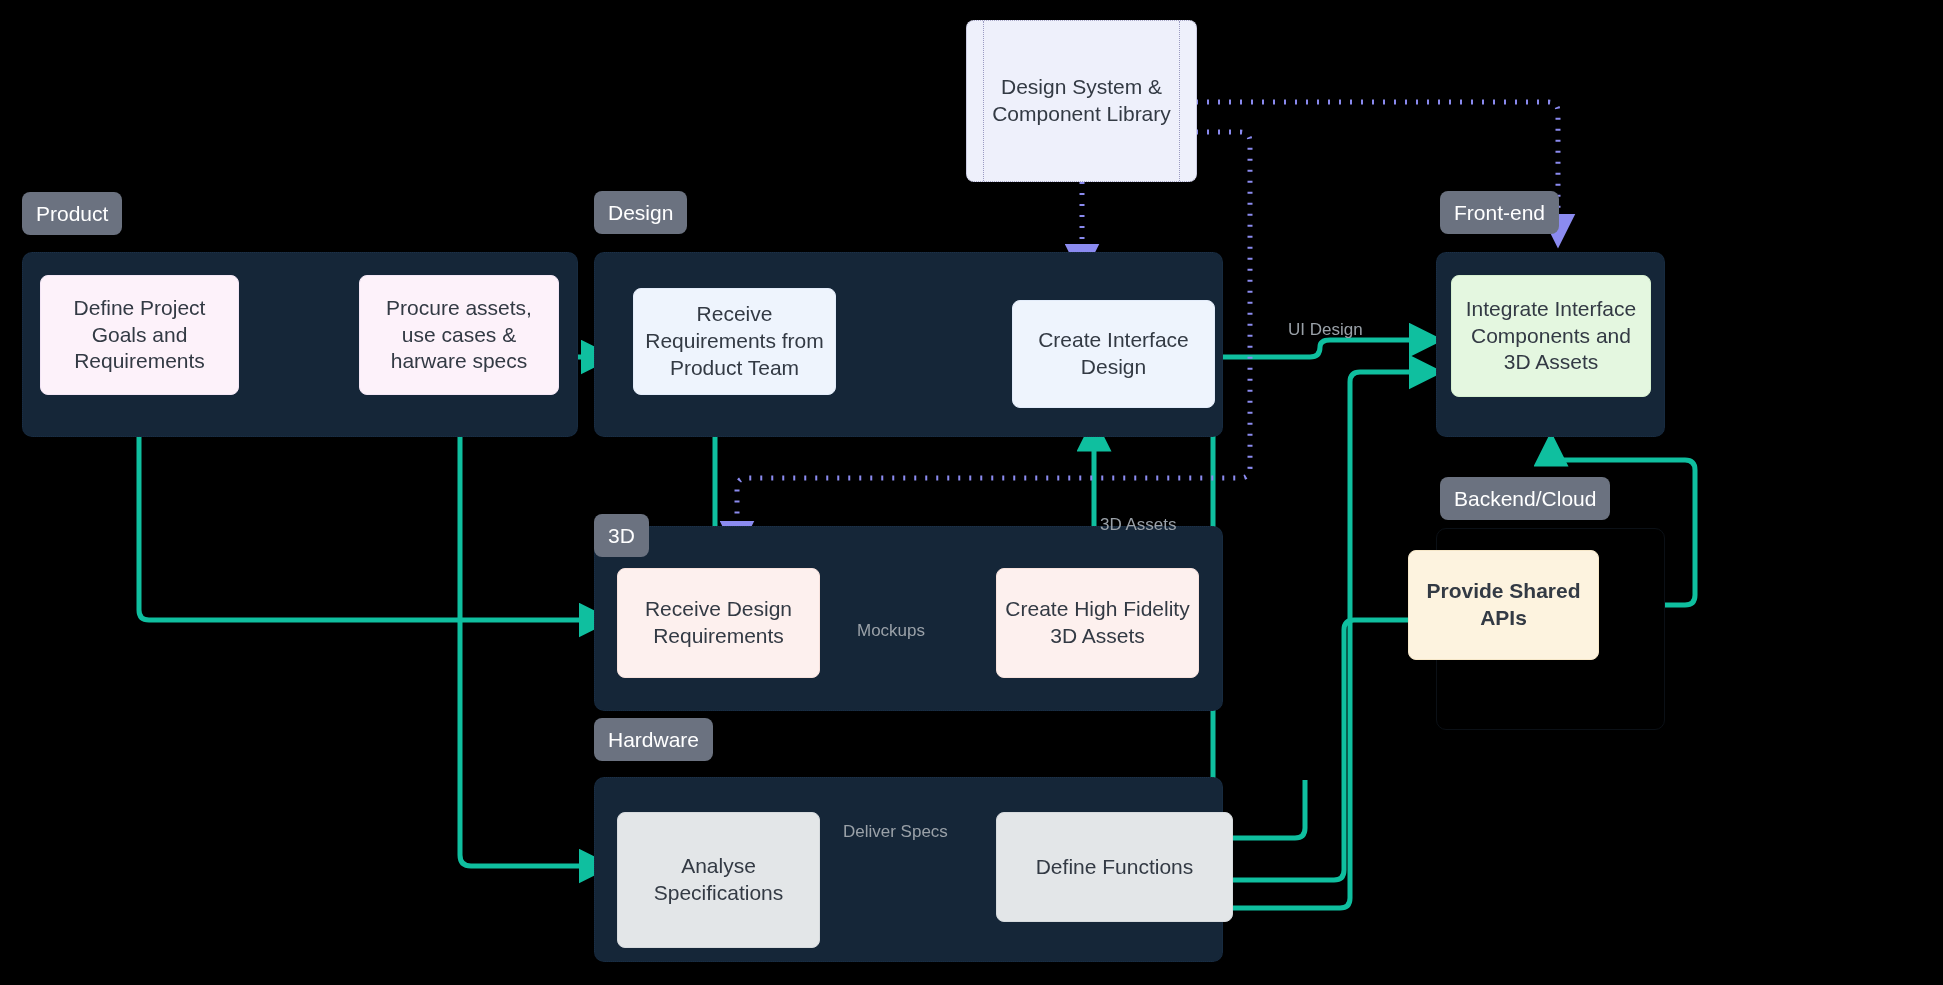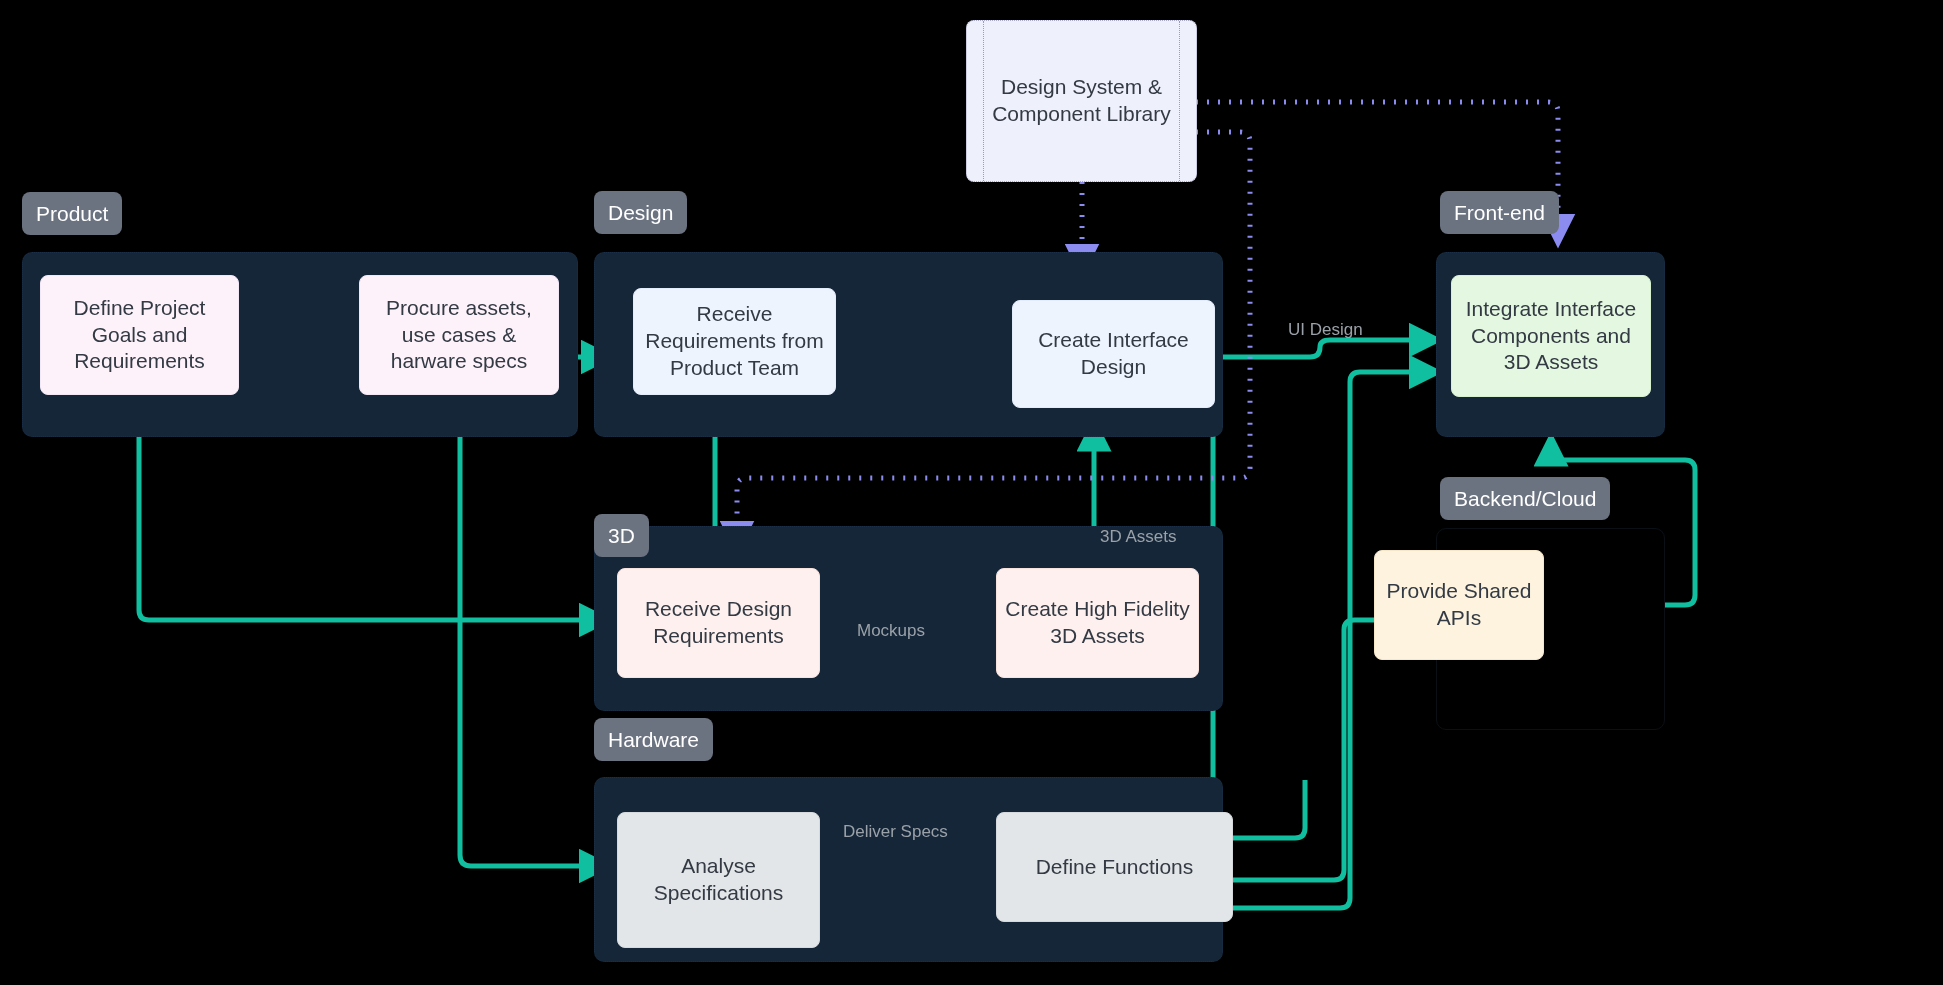--- a/index.html
+++ b/index.html
@@ -85,26 +85,26 @@
 
   <div class="node n-pink" style="left:40px;  top:275px; width:199px; height:120px;">Define Project Goals and Requirements</div>
   <div class="node n-pink" style="left:359px; top:275px; width:200px; height:120px;">Procure assets, use cases &amp; harware specs</div>
   <div class="node n-blue" style="left:617px; top:288px; width:203px; height:107px;">Receive Requirements from Product Team</div>
   <div class="node n-blue" style="left:996px; top:300px; width:203px; height:108px;">Create Interface Design</div>
   <div class="node n-peach" style="left:617px; top:568px; width:203px; height:110px;">Receive Design Requirements</div>
   <div class="node n-peach" style="left:996px; top:568px; width:203px; height:110px;">Create High Fidelity 3D Assets</div>
   <div class="node n-grey" style="left:617px; top:812px; width:203px; height:136px;">Analyse Specifications</div>
   <div class="node n-grey" style="left:996px; top:812px; width:237px; height:110px;">Define Functions</div>
   <div class="node n-green" style="left:1451px;top:275px; width:200px; height:122px;">Integrate Interface Components and 3D Assets</div>
-  <div class="node n-cream" style="left:1374px;top:550px; width:170px; height:110px;">Provide Shared APIs</div>
+  <div class="node n-cream" style="left:1408px;top:550px; width:191px; height:110px;font-weight:bold;">Provide Shared APIs</div>
 
   <div class="subroutine" style="left:966px; top:20px; width:231px; height:162px;">
     <span class="bar l"></span>
     <span class="bar r"></span>
     <span>Design System &amp; Component Library</span>
   </div>
 
   <div class="edge-label" style="left:1288px;top:321px;">UI Design</div>
-  <div class="edge-label" style="left:1100px;top:528px;">3D Assets</div>
+  <div class="edge-label" style="left:1100px;top:516px;">3D Assets</div>
   <div class="edge-label" style="left:857px; top:622px;">Mockups</div>
   <div class="edge-label" style="left:843px; top:823px;">Deliver Specs</div>
 
 </div>
 
 </body></html>

